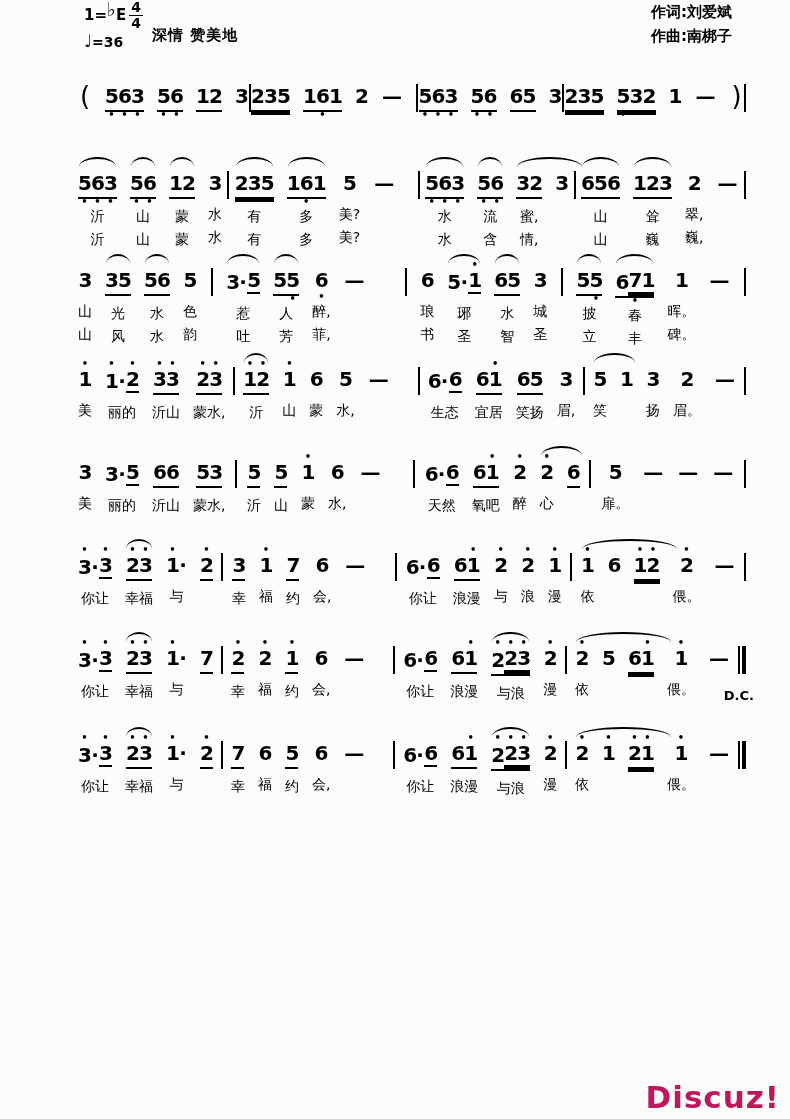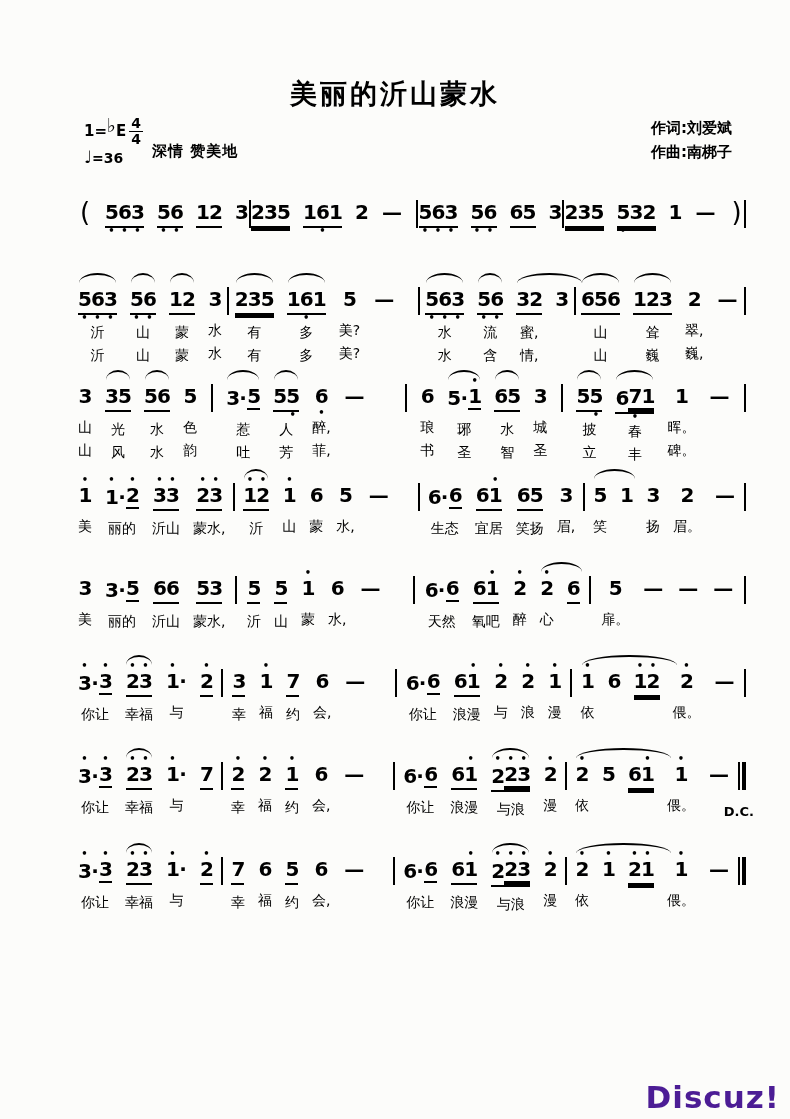--- a/index.html
+++ b/index.html
@@ -42,21 +42,20 @@
   .gap{width:12px;}
   .arc{position:absolute;top:2px;left:1px;right:1px;height:8px;border-top:2px solid #000;
        border-radius:50% 50% 0 0/100% 100% 0 0;z-index:2;}
   .dc{position:absolute;right:36px;top:58px;font-size:13px;font-weight:bold;}
   .watermark{position:absolute;right:10px;bottom:4px;font-size:31px;font-weight:bold;letter-spacing:1px;}
 </style>
 </head>
 <body>
 
 <div class="page" style="background: rgb(252, 252, 250);">
-  <div class="title">美丽的沂山蒙水</div>
 
   <div class="header">
     <div class="keysig">
       <div class="keyline">
         <span>1=</span>
           <span class="flat">♭</span>
           <span>E</span>
         <span class="frac">
           <span class="ft">4</span>
           <span class="fb">4</span>
@@ -2190,14 +2189,14 @@
             <div class="ly"></div>
           </div>
         </div>
         <div class="barf">
           <div class="thin"></div>
           <div class="thick"></div>
         </div>
       </div>
     </div>
 
-  <div class="watermark" style="color: #4c1d95;">Discuz!</div>
+  <div class="watermark" style="color: #be185d;">Discuz!</div>
 </div>
 
 </body></html>

